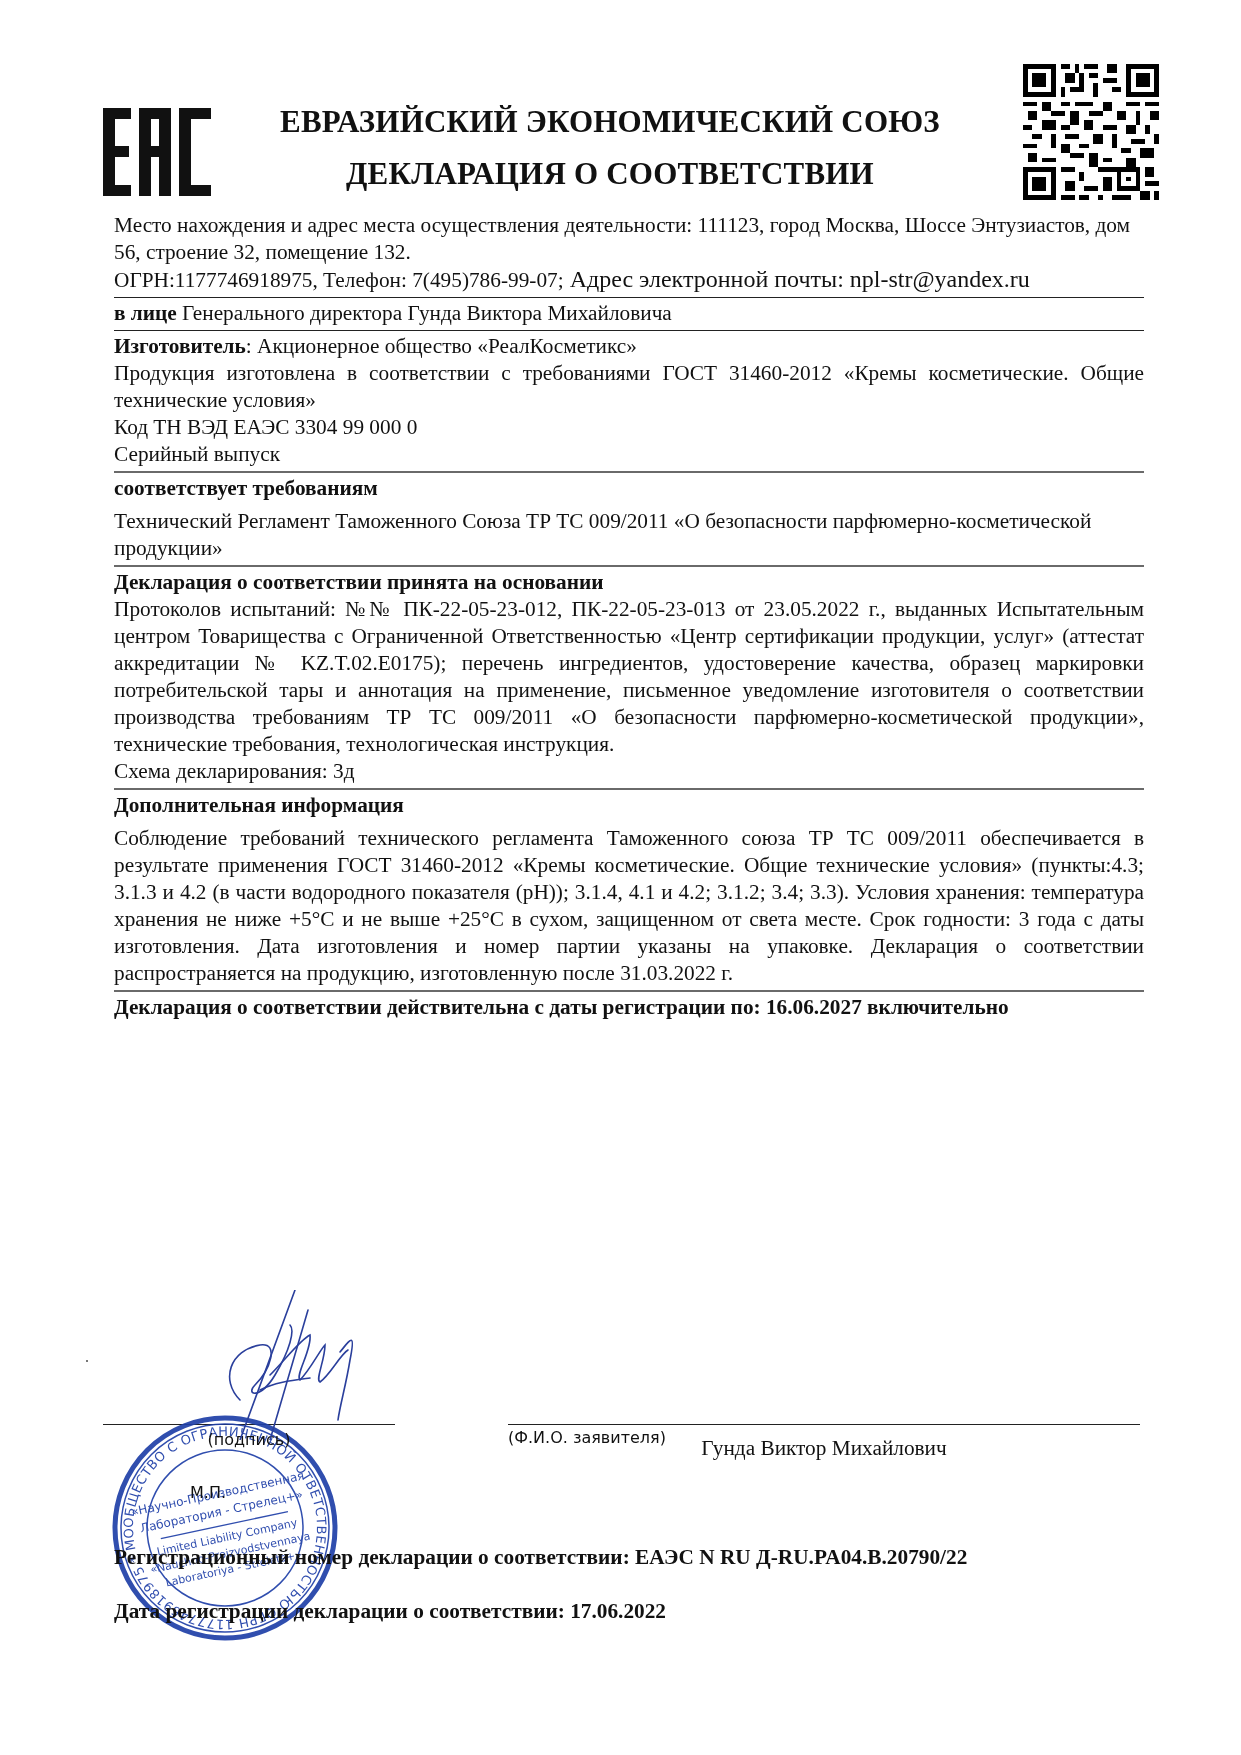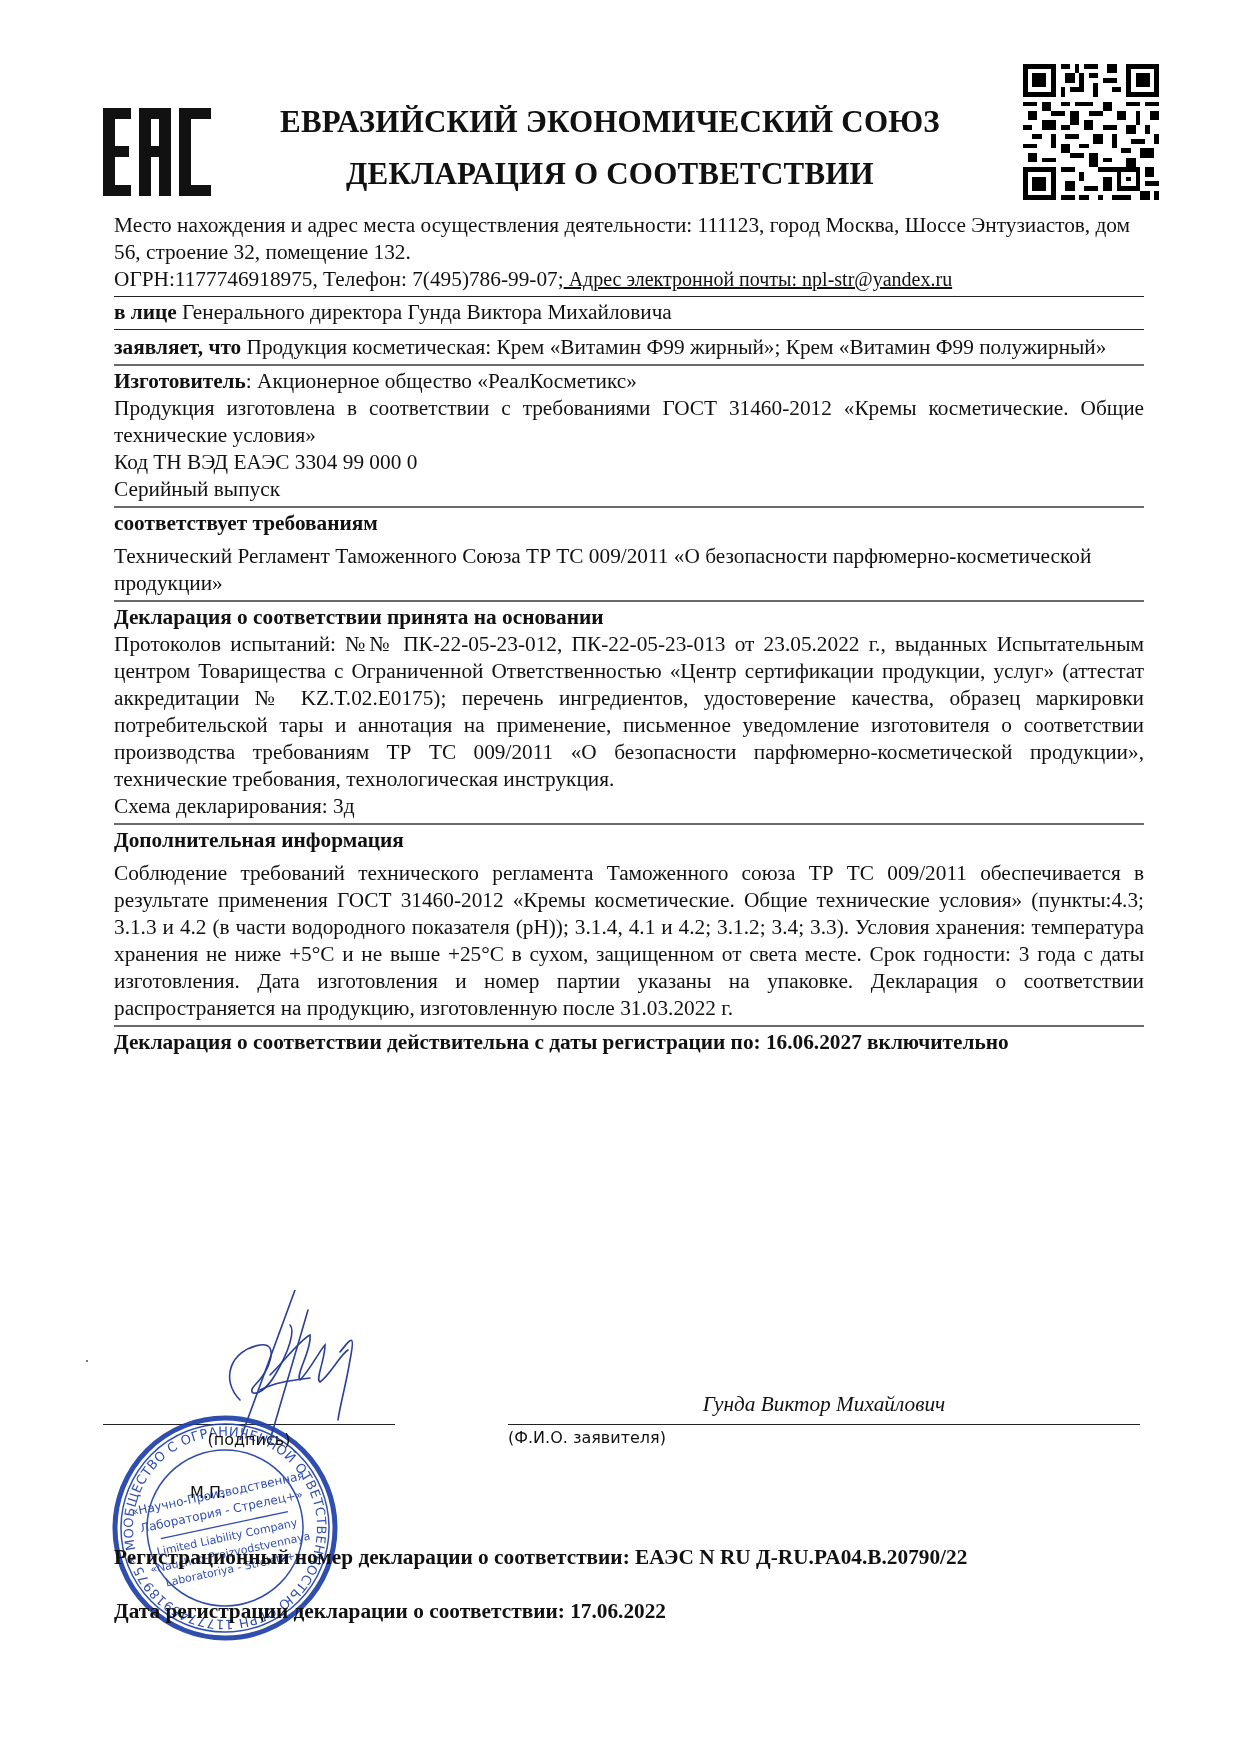--- a/index.html
+++ b/index.html
@@ -16,27 +16,27 @@
   .qr svg { width: 100%; height: 100%; display: block; }
 
   
   .body { position: absolute; left: 114px; top: 210px; width: 1030px; font-size: 21.3px; line-height: 27px; }
   .sec { border-bottom: 2px solid #6a6a6a; padding: 2px 0 3px 0; }
   .sec.thin { border-bottom: 1.5px solid #222; }
   .sec.nob { border-bottom: none; }
   .p { margin: 0; }
   .j { text-align: justify; text-align-last: left; }
   .b { font-weight: bold; }
-  .small { font-size: 20px; text-decoration: underline; }
+  .small { font-size: 24px; }
   .gap { margin-top: 6px; }
 
   
   .sig-line-left { position: absolute; left: 103px; top: 1424px; width: 292px; height: 0; border-top: 1.5px solid #222; }
   .sig-line-right { position: absolute; left: 508px; top: 1424px; width: 632px; height: 0; border-top: 1.5px solid #222; }
-  .sig-name { position: absolute; left: 508px; top: 1392px; width: 632px; text-align: center; font-size: 21.3px; font-style: italic; }
+  .sig-name { position: absolute; left: 508px; top: 1436px; width: 632px; text-align: center; font-size: 21.3px; }
   .sig-name-caption { position: absolute; left: 508px; top: 1428px; width: 632px; 
                       font-family: "DejaVu Sans", sans-serif; font-size: 16px; }
   .sig-caption { position: absolute; left: 103px; top: 1430px; width: 292px; text-align: center;
                  font-family: "DejaVu Sans", sans-serif; font-size: 16px; }
   .mp { position: absolute; left: 190px; top: 1483px; font-family: "DejaVu Sans", sans-serif; font-size: 16px; }
   .signature { position: absolute; left: 200px; top: 1290px; width: 200px; height: 150px; }
   .stamp { position: absolute; left: 112px; top: 1415px; width: 226px; height: 226px; opacity: 0.92; }
   .stamp svg, .signature svg { width: 100%; height: 100%; display: block; }
 
   .reg { position: absolute; left: 114px; font-weight: bold; font-size: 21.3px; white-space: nowrap; }
@@ -151,23 +151,20 @@
 
     <div class="sec thin">
       <p class="p">Место нахождения и адрес места осуществления деятельности: 111123, город Москва, Шоссе Энтузиастов, дом 56, строение 32, помещение 132.</p>
       <p class="p"><span>ОГРН:1177746918975, Телефон: 7(495)786-99-07;</span><span class="small"> Адрес электронной почты: npl-str@yandex.ru</span></p>
     </div>
 
     <div class="sec thin">
       <p class="p"><span class="b">в лице</span><span> Генерального директора Гунда Виктора Михайловича</span></p>
     </div>
 
-    <div class="sec" style="padding-top:4px;">
-      <p class="p"><span class="b">заявляет, что</span><span> Продукция косметическая: Крем «Витамин Ф99 жирный»; Крем «Витамин Ф99 полужирный»</span></p>
-    </div>
 
     <div class="sec">
       <p class="p"><span class="b">Изготовитель</span><span>: Акционерное общество «РеалКосметикс»</span></p>
       <p class="p j">Продукция изготовлена в соответствии с требованиями ГОСТ 31460-2012 «Кремы косметические. Общие технические условия»</p>
       <p class="p">Код ТН ВЭД ЕАЭС 3304 99 000 0</p>
       <p class="p">Серийный выпуск</p>
     </div>
 
     <div class="sec">
       <p class="p b">соответствует требованиям</p>

